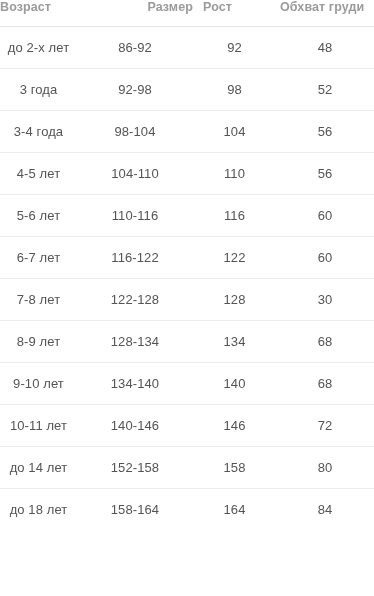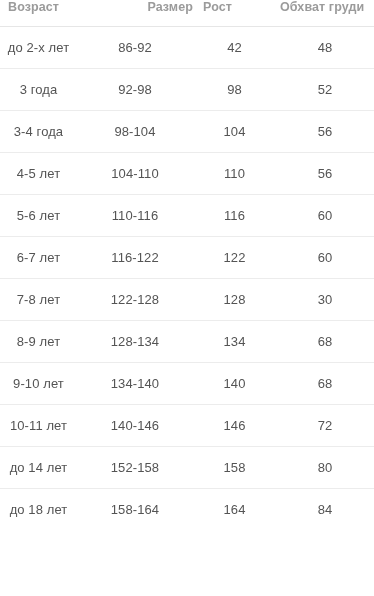--- a/index.html
+++ b/index.html
@@ -34,21 +34,21 @@
     font-size: 12.5px;
     font-weight: bold;
     color: #9b9b9b;
     text-align: center;
     vertical-align: top;
     border: 0;
     white-space: nowrap;
     letter-spacing: 0.1px;
   }
 
-  .size-table thead th.th-age   { text-align: left;  padding-left: 8px; margin-top: 44px; }
+  .size-table thead th.th-age   { text-align: left;  padding-left: 0px; margin-top: 44px; }
   .size-table thead th.th-size  { text-align: right;  padding-left: 12px; }
   .size-table thead th.th-hgt   { text-align: left;  padding-left: 10px; }
   .size-table thead th.th-chest { text-align: left;  padding-left: 4px; }
 
   .size-table thead tr {
     border-bottom: 1px solid #e6e6e6;
   }
 
   .size-table tbody td {
     height: 41px;
@@ -86,21 +86,21 @@
       <th class="th-age">Возраст</th>
       <th class="th-size">Размер</th>
       <th class="th-hgt">Рост</th>
       <th class="th-chest">Обхват груди</th>
     </tr>
   </thead>
   <tbody id="table-body">
       <tr>
         <td class="cell-age">до 2-х лет</td>
         <td class="cell-size">86-92</td>
-        <td class="cell-hgt">42</td>
+        <td class="cell-hgt">92</td>
         <td class="cell-chest">48</td>
       </tr>
       <tr>
         <td class="cell-age">3 года</td>
         <td class="cell-size">92-98</td>
         <td class="cell-hgt">98</td>
         <td class="cell-chest">52</td>
       </tr>
       <tr>
         <td class="cell-age">3-4 года</td>

